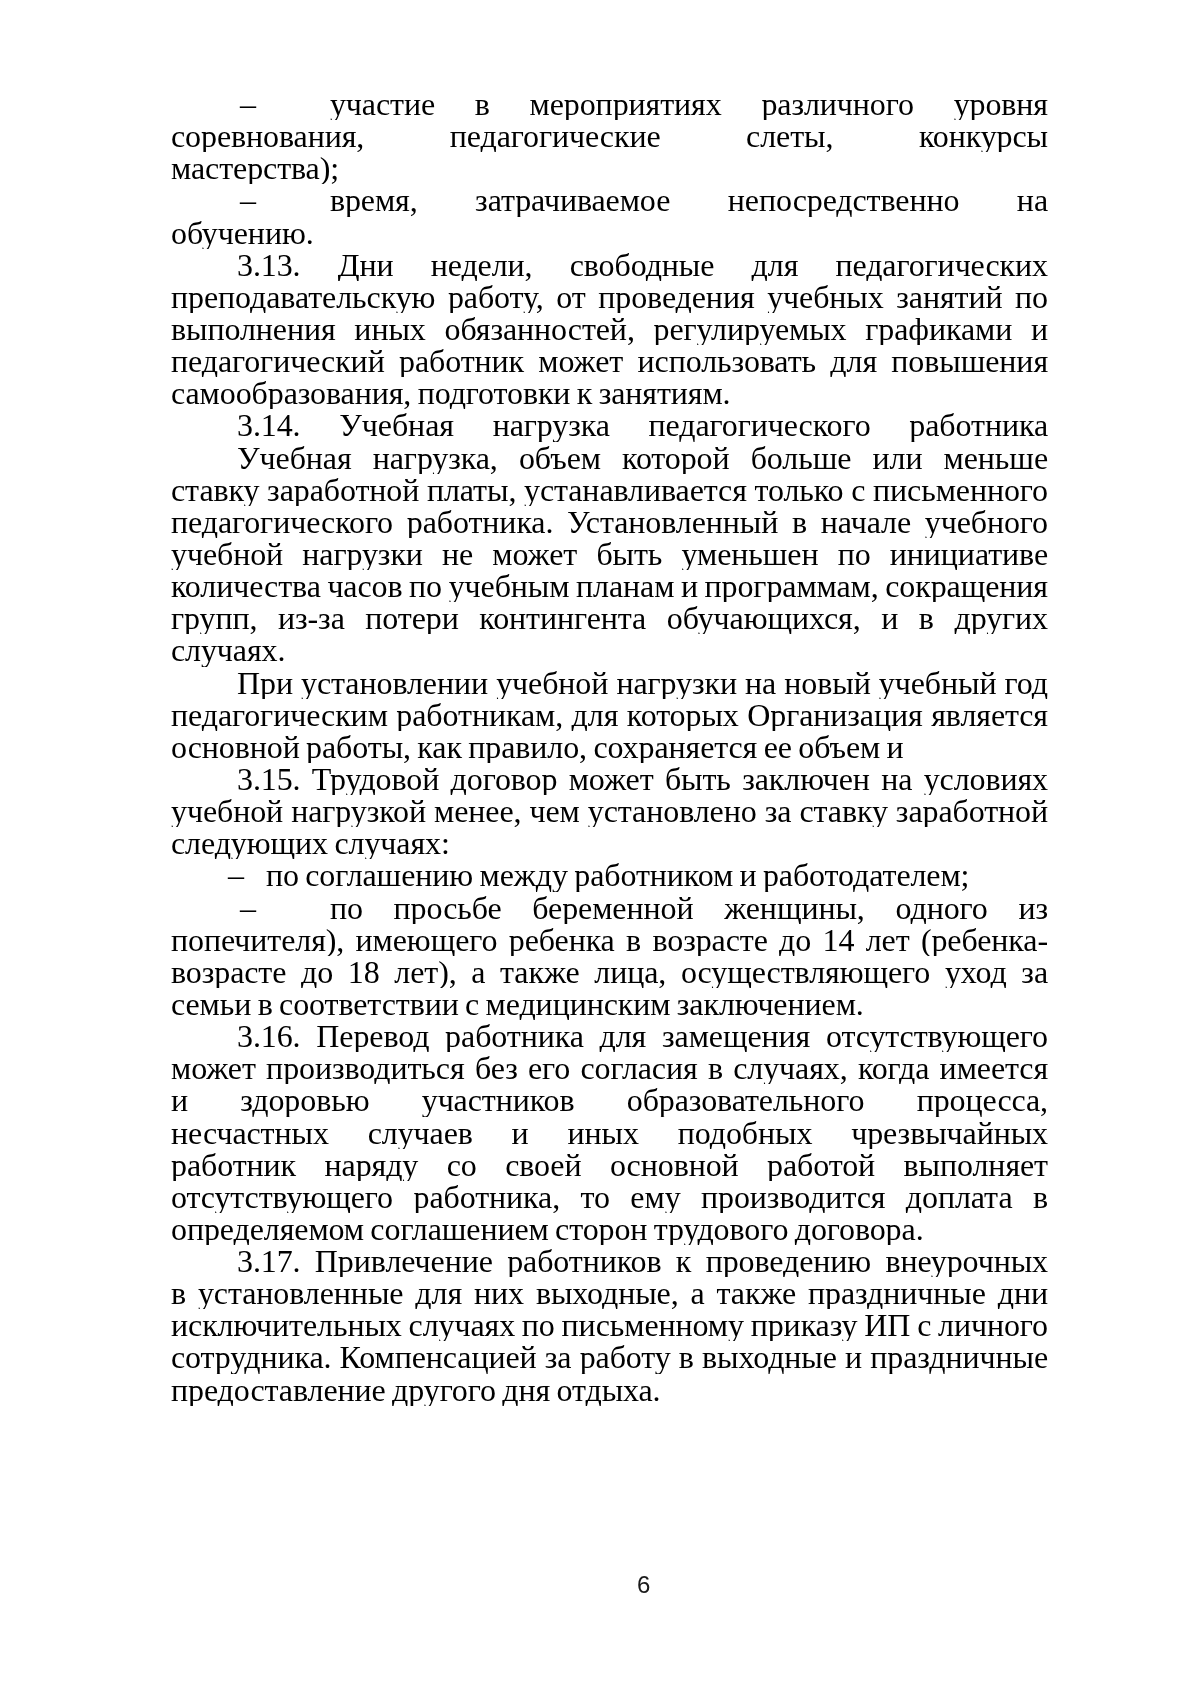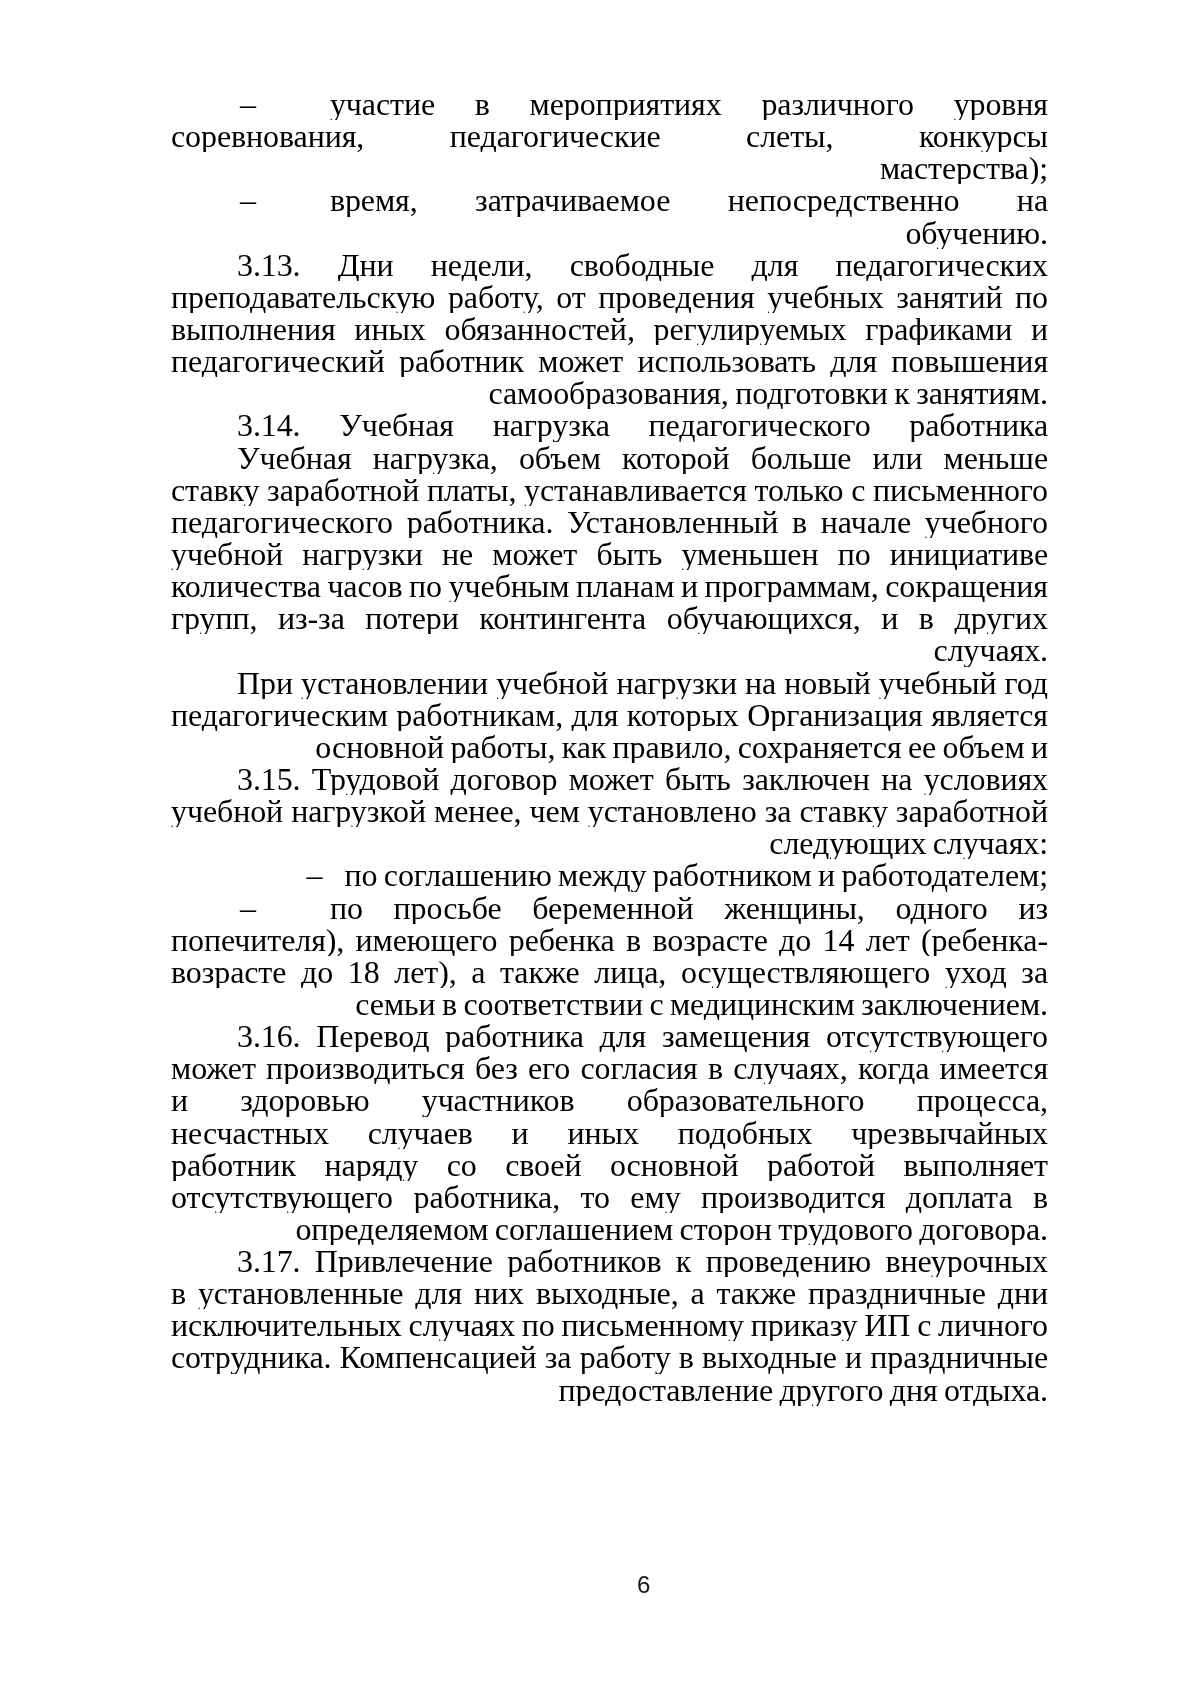--- a/index.html
+++ b/index.html
@@ -29,21 +29,21 @@
     text-align: justify;
     white-space: normal;
   }
   
   .line:not(.last)::after {
     content: "";
     display: inline-block;
     width: 100%;
     height: 0;
   }
-  .line.last { text-align: right; }
+  .line.last { text-align: left; }
   .sp {
     display: inline-block;
     height: 1px;
     vertical-align: baseline;
   }
   .page-number {
     position: absolute;
     left: 637px;
     top: 1571px;
     font-family: "Liberation Sans", "DejaVu Sans", sans-serif;

